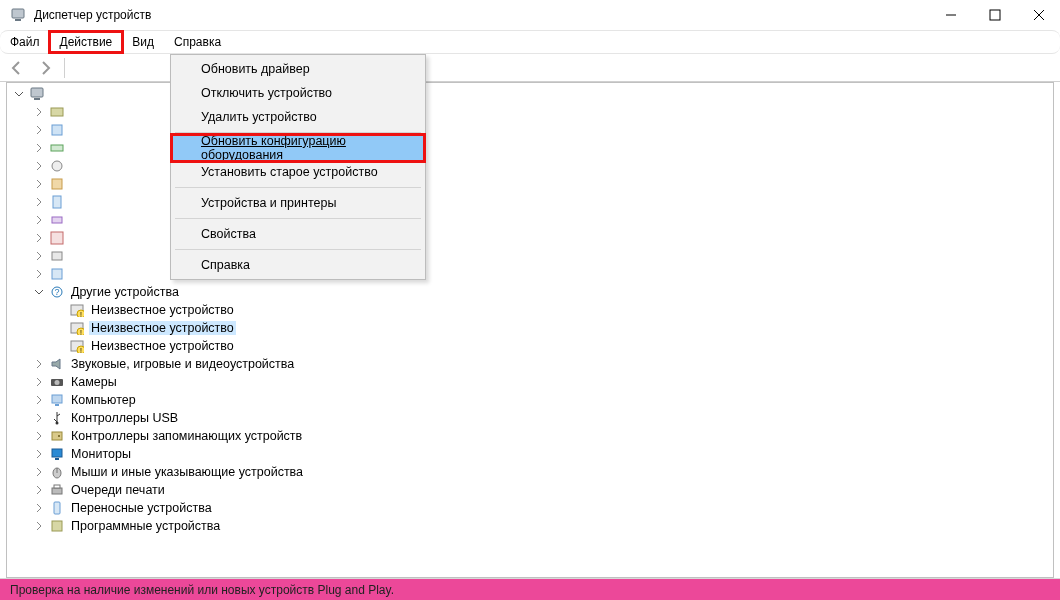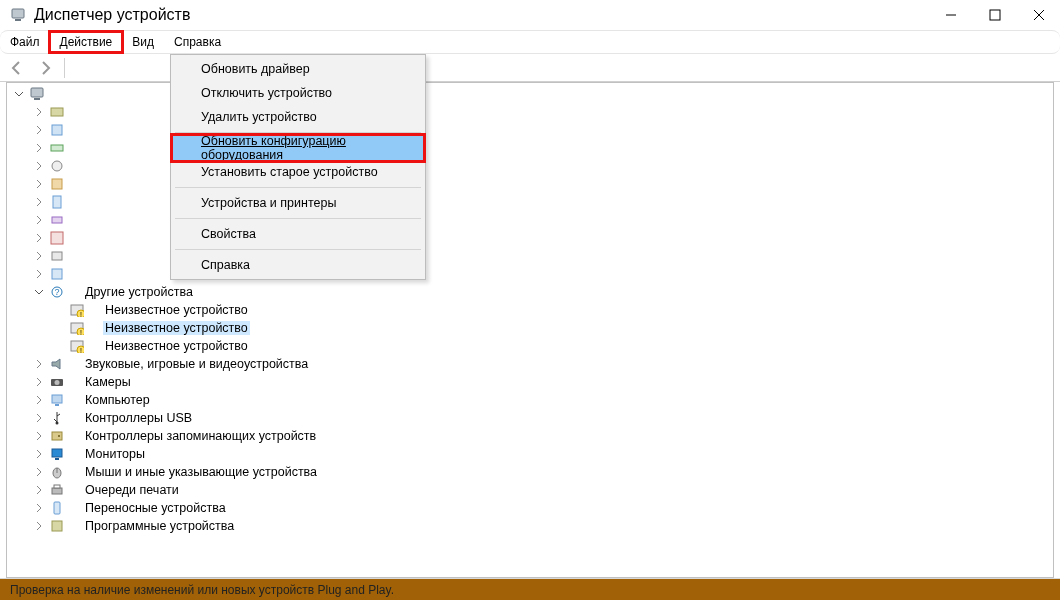--- a/index.html
+++ b/index.html
@@ -1,21 +1,21 @@
 <!DOCTYPE html>
 <html><head>
 <meta charset="utf-8">
 <style>
   * { box-sizing: border-box; font-family: "Segoe UI", Tahoma, sans-serif; }
   body { margin: 0; background: #fff; width: 1060px; height: 600px; overflow: hidden; position: relative; }
 
   
   .titlebar { display: flex; align-items: center; height: 30px; padding: 0 6px 0 10px; border-bottom: 1px solid transparent;}
   .titlebar .app-icon { width: 16px; height: 16px; margin-right: 8px; }
-  .titlebar .title { font-size: 16px; color: #000; flex: 1; }
+  .titlebar .title { font-size: 12px; color: #000; flex: 1; }
   .winbtns { display: flex; gap: 26px; margin-right: 6px; }
   .winbtn { width: 18px; height: 18px; display:flex; align-items:center; justify-content:center; font-size:12px; color:#000; cursor:default;}
   .winbtn svg { display:block; }
 
   
   .comp-icon svg { display:block; }
 
   
   .menubar { display:flex; align-items:center; height:24px; font-size:12px; border-top:1px solid #e5e5e5; border-bottom:1px solid #e5e5e5; background:#fff; position:relative;border-radius:8px;}
   .menubar .mitem { padding: 3px 10px; cursor:default; }
@@ -36,33 +36,33 @@
   .scroll-wrap::-webkit-scrollbar-thumb { background:#c2c2c2; }
 
   
   ul.tree, ul.tree ul { list-style:none; margin:0; padding:0; }
   ul.tree { padding: 2px 0 0 6px; font-size:12.5px; }
   .node { white-space:nowrap; height:18px; display:flex; align-items:center; }
   .tw { width:12px; height:12px; margin-right:2px; display:inline-flex; align-items:center; justify-content:center; color:#6a6a6a;}
   .tw svg { display:block;}
   .ticon { width:16px; height:16px; margin:0 4px 0 2px; display:inline-flex; align-items:center; justify-content:center;}
   .ticon svg{display:block;}
-  .tlabel { padding: 0 2px; margin-left: 14px; }
+  .tlabel { padding: 0 2px; }
   .tlabel.sel { background:#cde8ff; }
   ul.tree ul { padding-left: 20px; }
 
   
   .dropdown { position:absolute; left:170px; top:54px; width:256px; background:#f2f2f2; border:1px solid #bcbcbc; box-shadow: 3px 3px 4px rgba(0,0,0,.15); z-index:30; font-size:12.5px; padding:2px;}
   .dropdown .ditem { height:24px; display:flex; align-items:center; padding:0 14px 0 28px; cursor:default; position:relative;}
   .dropdown .ditem.hover { background:#91c9f7;text-decoration:underline; }
   .dropdown .dsep { height:1px; background:#d4d4d4; margin:3px 2px; }
   .dropdown .hl-red { outline:3px solid #e11; outline-offset:0; }
 
   
-  .statusbar { position:absolute; left:0; right:0; bottom:0; height:22px; background:#a16207; border-top:1px solid #d8d8d8; font-size:12px; display:flex; align-items:center; padding:0 10px; color:#222;}
+  .statusbar { position:absolute; left:0; right:0; bottom:0; height:22px; background:#ec4899; border-top:1px solid #d8d8d8; font-size:12px; display:flex; align-items:center; padding:0 10px; color:#222;}
 
   
 </style>
 </head>
 <body>
 
 <div class="titlebar">
   <span class="app-icon comp-icon">
     <svg width="16" height="16" viewBox="0 0 16 16">
         <rect x="2" y="2" width="12" height="9" rx="1" fill="#bfc7cf" stroke="#6b7884"></rect>

